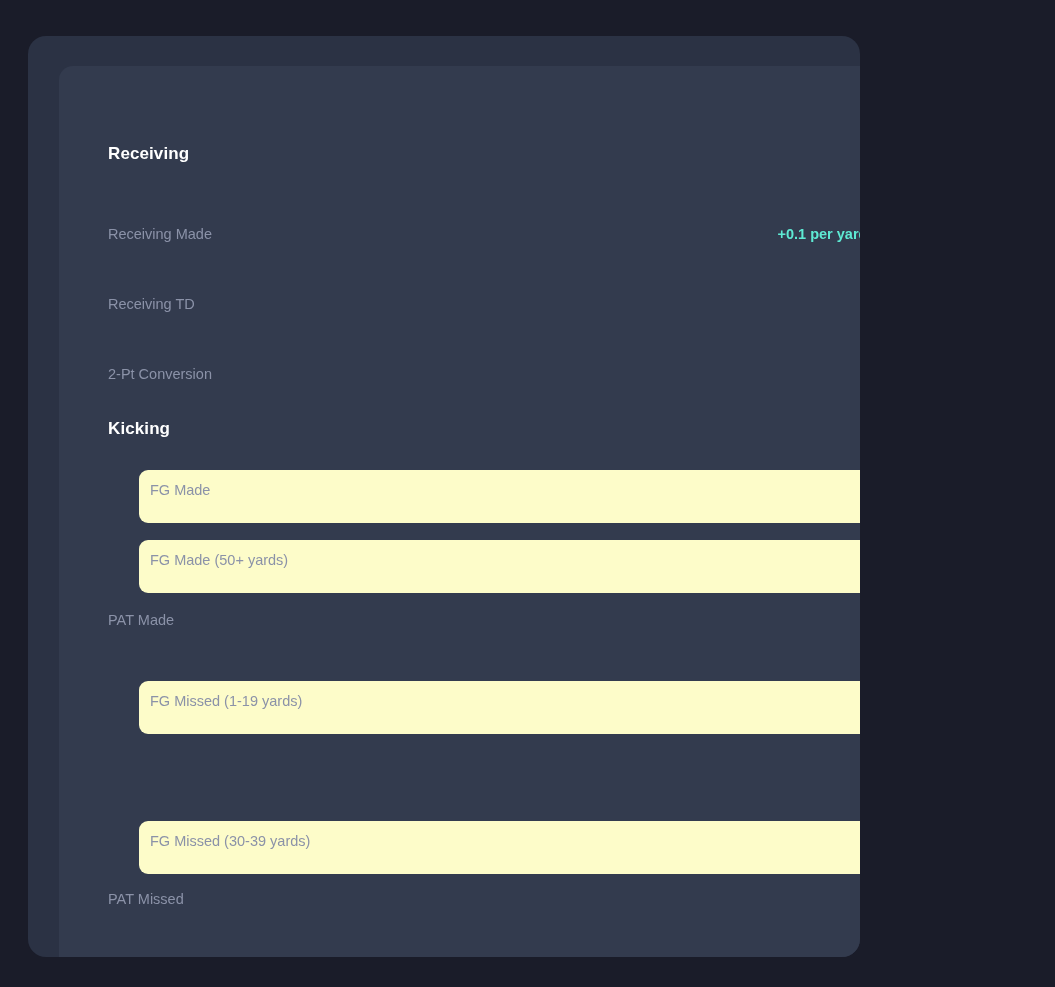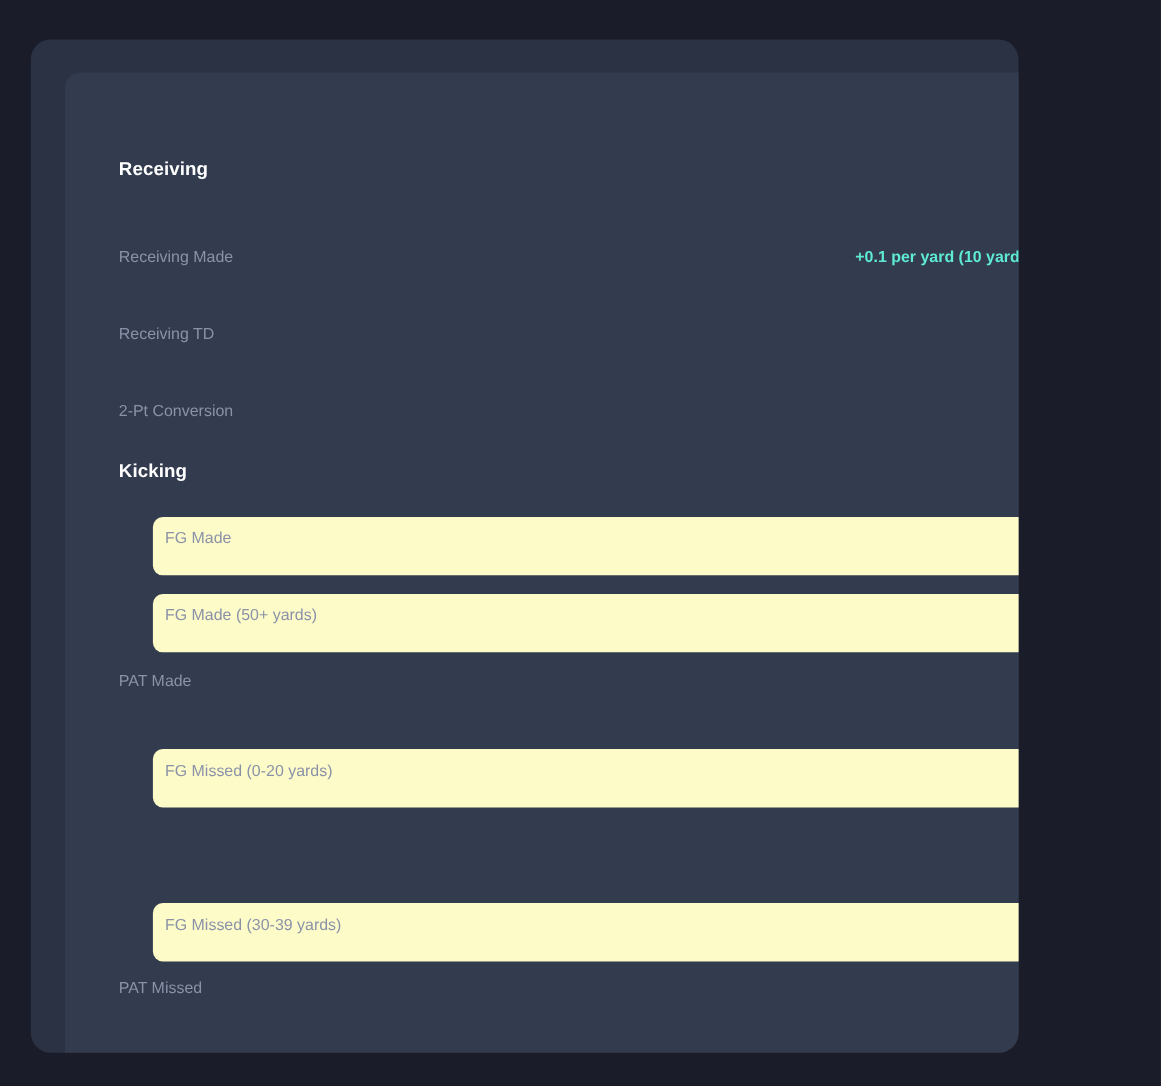--- a/index.html
+++ b/index.html
@@ -17,21 +17,21 @@
     width: 1055px;
     height: 987px;
     background: #1a1c29;
   }
 
   
   .outer-card {
     position: absolute;
     left: 28px;
     top: 36px;
-    width: 898px;
+    width: 832px;
     height: 921px;
     background: #2b3244;
     border-radius: 18px;
     overflow: hidden;
   }
 
   
   .inner-card {
     position: absolute;
     left: 31px;
@@ -143,21 +143,21 @@
           <span class="label">FG Made (50+ yards)</span>
 
         </div>
 
         <div class="row" style="top:546px;">
           <span class="label">PAT Made</span>
           <span class="value pos">+1</span>
         </div>
 
         <div class="hl-row" style="top:615px;">
-          <span class="label">FG Missed (0-20 yards)</span>
+          <span class="label">FG Missed (1-19 yards)</span>
 
         </div>
 
 
         <div class="hl-row" style="top:755px;padding-left:30px;">
           <span class="label">FG Missed (30-39 yards)</span>
 
         </div>
 
         <div class="row" style="top:825px;">

